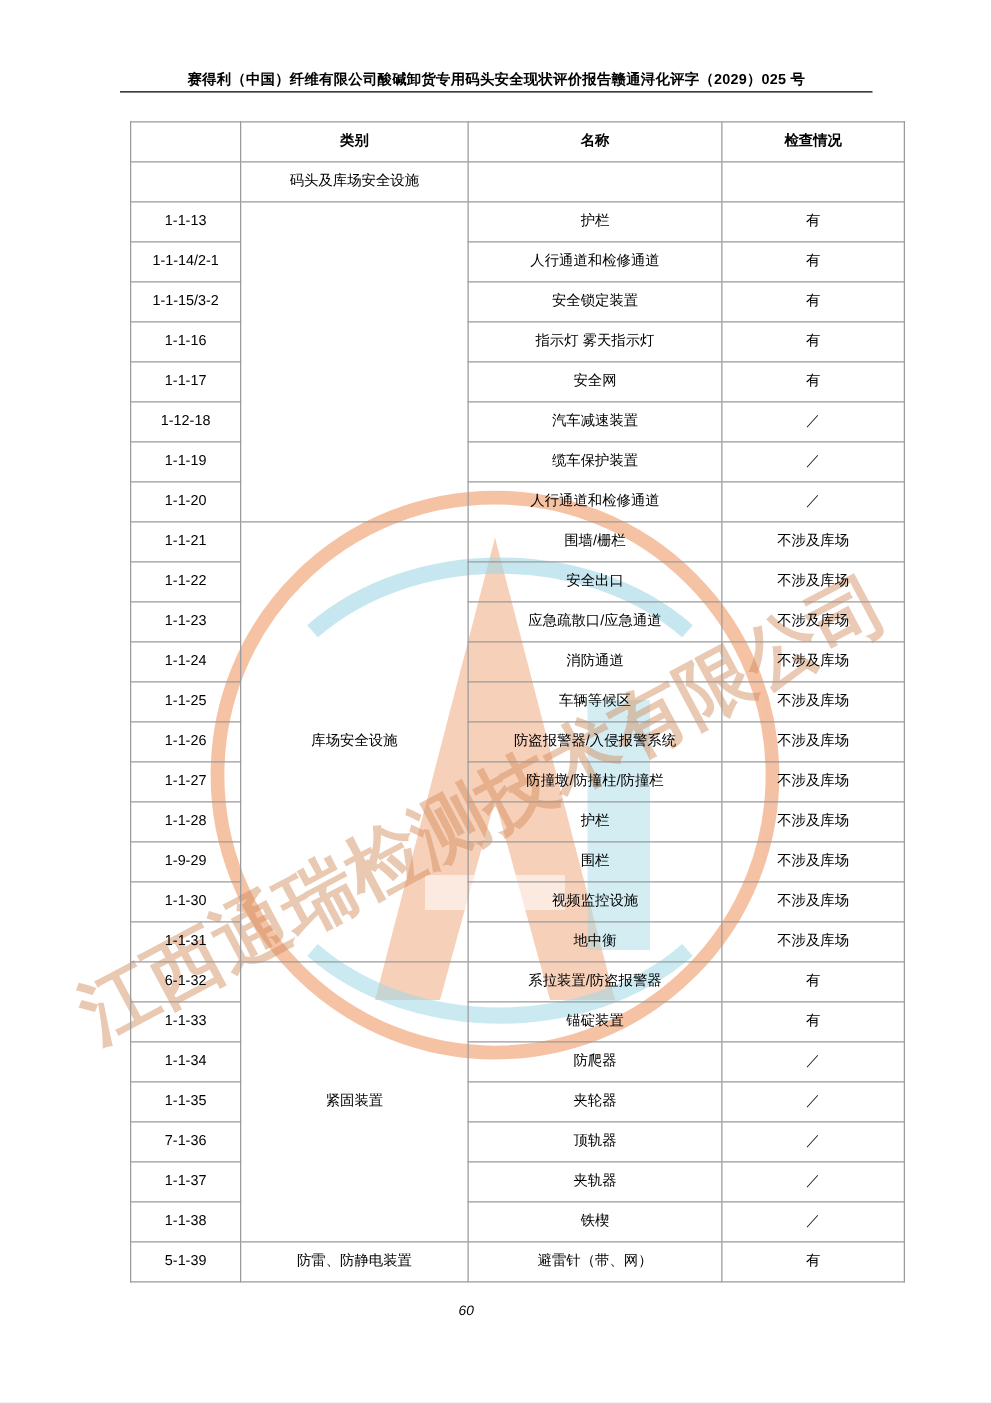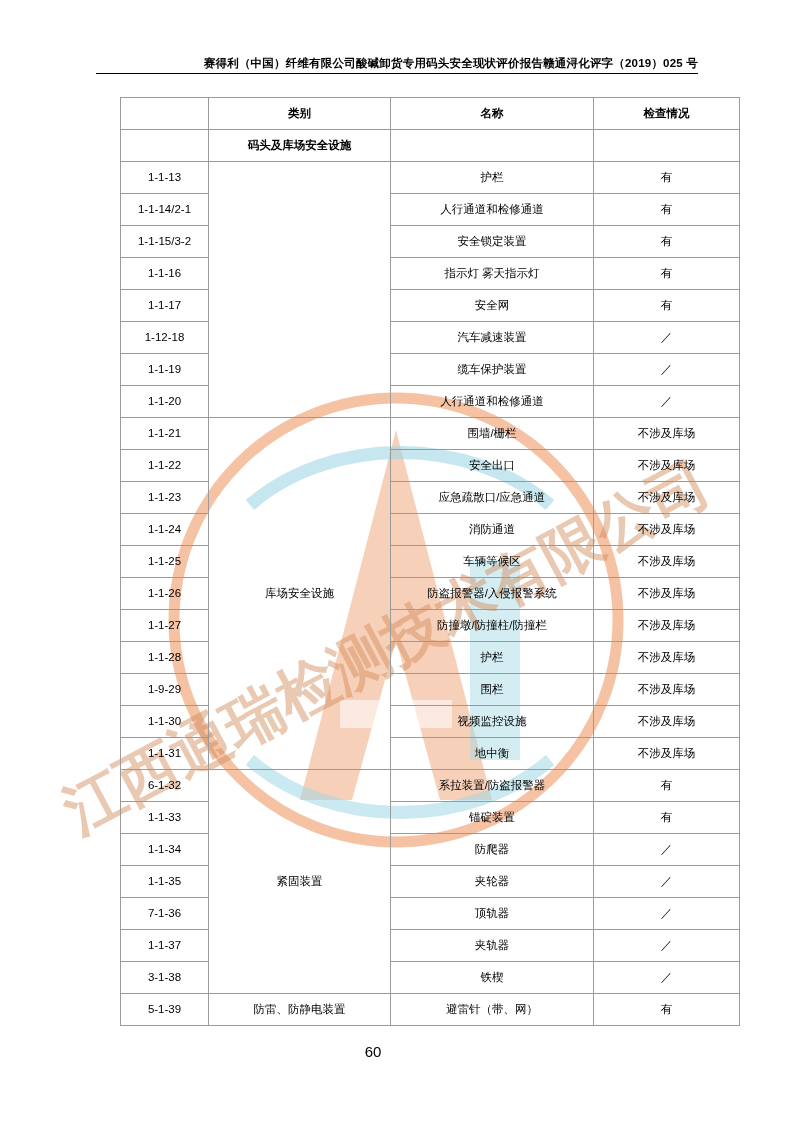--- a/index.html
+++ b/index.html
@@ -20,21 +20,21 @@
     box-sizing: border-box;
   }
 
   
   .header {
     position: absolute;
     top: 56px;
     left: 96px;
     width: 602px;
     display: flex;
-    justify-content: flex-end;
+    justify-content: center;
     align-items: baseline;
     font-size: 11.5px;
     font-weight: bold;
     color: #000;
     letter-spacing: 0.2px;
   }
   .header .left { white-space: nowrap; }
   .header .right { white-space: nowrap; }
 
   
@@ -43,21 +43,21 @@
     left: 0; top: 0;
     width: 793px; height: 1122px;
     pointer-events: none;
     z-index: 5;
   }
 
   
   .table-wrap {
     position: absolute;
     top: 97px;
-    left: 120px;
+    left: 104px;
     width: 619px;
     z-index: 10;
   }
   table.doc {
     border-collapse: collapse;
     width: 619px;
     table-layout: fixed;
     background: transparent;
   }
   table.doc td {
@@ -70,45 +70,46 @@
     height: 31px;
     line-height: 1.25;
     background: transparent;
   }
   col.c-code { width: 88px; }
   col.c-cat  { width: 182px; }
   col.c-name { width: 203px; }
   col.c-chk  { width: 146px; }
 
   td.head { font-weight: bold; font-size: 13px; height: 34px; }
-  td.cat-title { font-weight: bold; font-size: 12.5px; }
+  td.cat-title { font-weight: normal; font-size: 12.5px; }
   td.cat-vert { font-size: 12px; margin-left: 40px; }
   td.name { font-size: 12px; margin-left: 20px; }
   td.code { font-size: 11.5px; }
   td.chk  { font-size: 11.5px; }
 
   
   .pageno {
     position: absolute;
     top: 1043px;
     left: 0;
     width: 746px;
     text-align: center;
-    font-size: 15px;
+    font-size: 11px;
     color: #000;
+    font-style: italic;
   }
 </style>
 </head>
 <body>
 
 <div class="page">
 
   <div class="header">
     <div class="left">赛得利（中国）纤维有限公司酸碱卸货专用码头安全现状评价报告</div>
-    <div class="right">赣通浔化评字（2019）025 号</div>
+    <div class="right">赣通浔化评字（2029）025 号</div>
   </div>
   <div style="position:absolute;top:73px;left:96px;width:602px;height:1px;background:#000;"></div>
 
   <svg class="watermark" viewBox="0 0 793 1122">
     <g opacity="0.85">
 
       <circle cx="396" cy="620" r="222" fill="none" stroke="#ea7c3c" stroke-width="11" opacity="0.55"></circle>
 
       <path d="M396 430 L300 800 L352 800 L396 640 L440 800 L492 800 Z" fill="#ea7c3c" opacity="0.42"></path>
       <path d="M340 700 L452 700 L452 728 L340 728 Z" fill="#ffffff" opacity="0.55"></path>
@@ -268,21 +269,21 @@
           <td class="code">7-1-36</td>
           <td class="name">顶轨器</td>
           <td class="chk">／</td>
         </tr>
         <tr>
           <td class="code">1-1-37</td>
           <td class="name">夹轨器</td>
           <td class="chk">／</td>
         </tr>
         <tr>
-          <td class="code">3-1-38</td>
+          <td class="code">1-1-38</td>
           <td class="name">铁楔</td>
           <td class="chk">／</td>
         </tr>
 
         <tr>
           <td class="code">5-1-39</td>
           <td class="cat-vert">防雷、防静电装置</td>
           <td class="name">避雷针（带、网）</td>
           <td class="chk">有</td>
         </tr>

